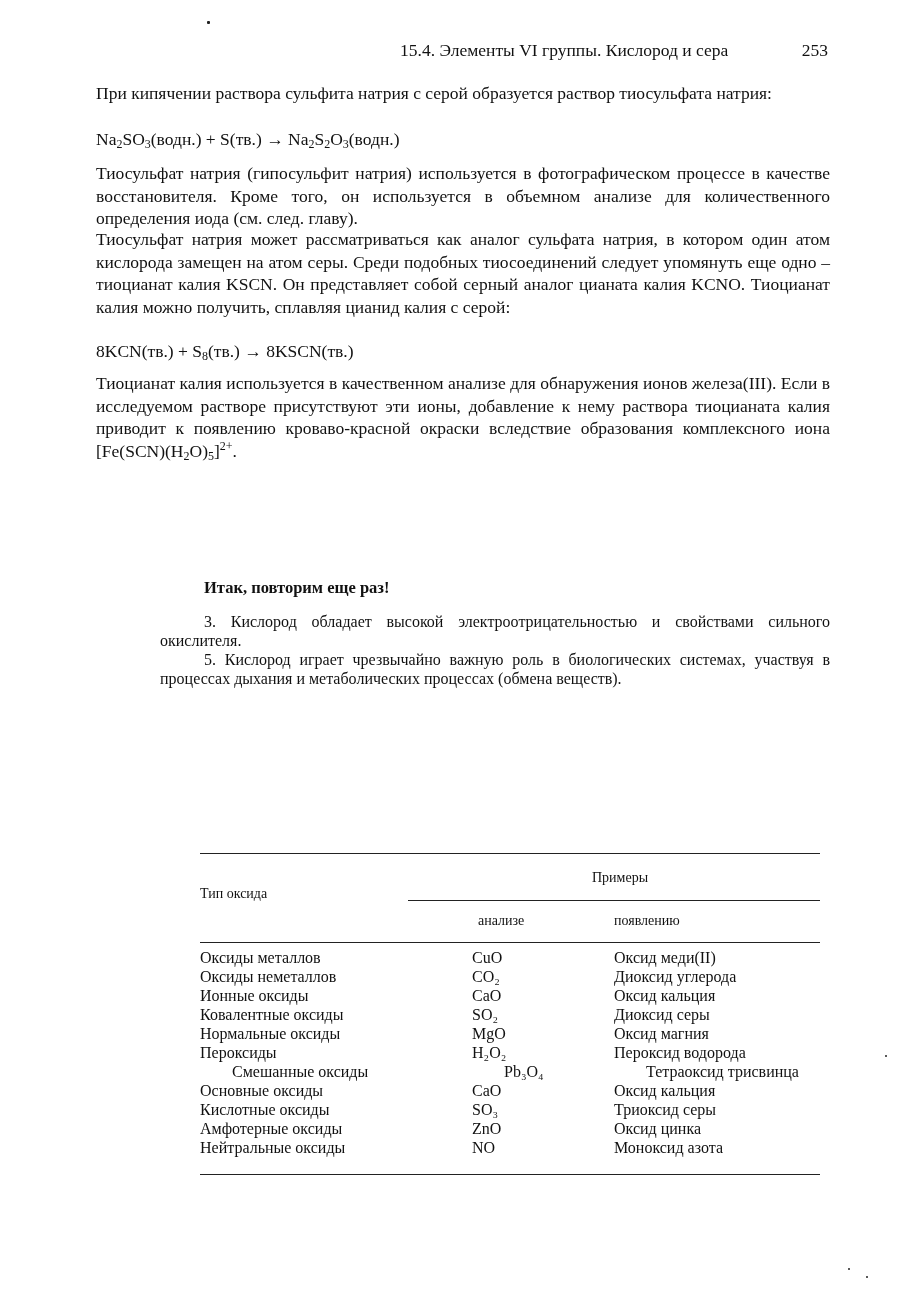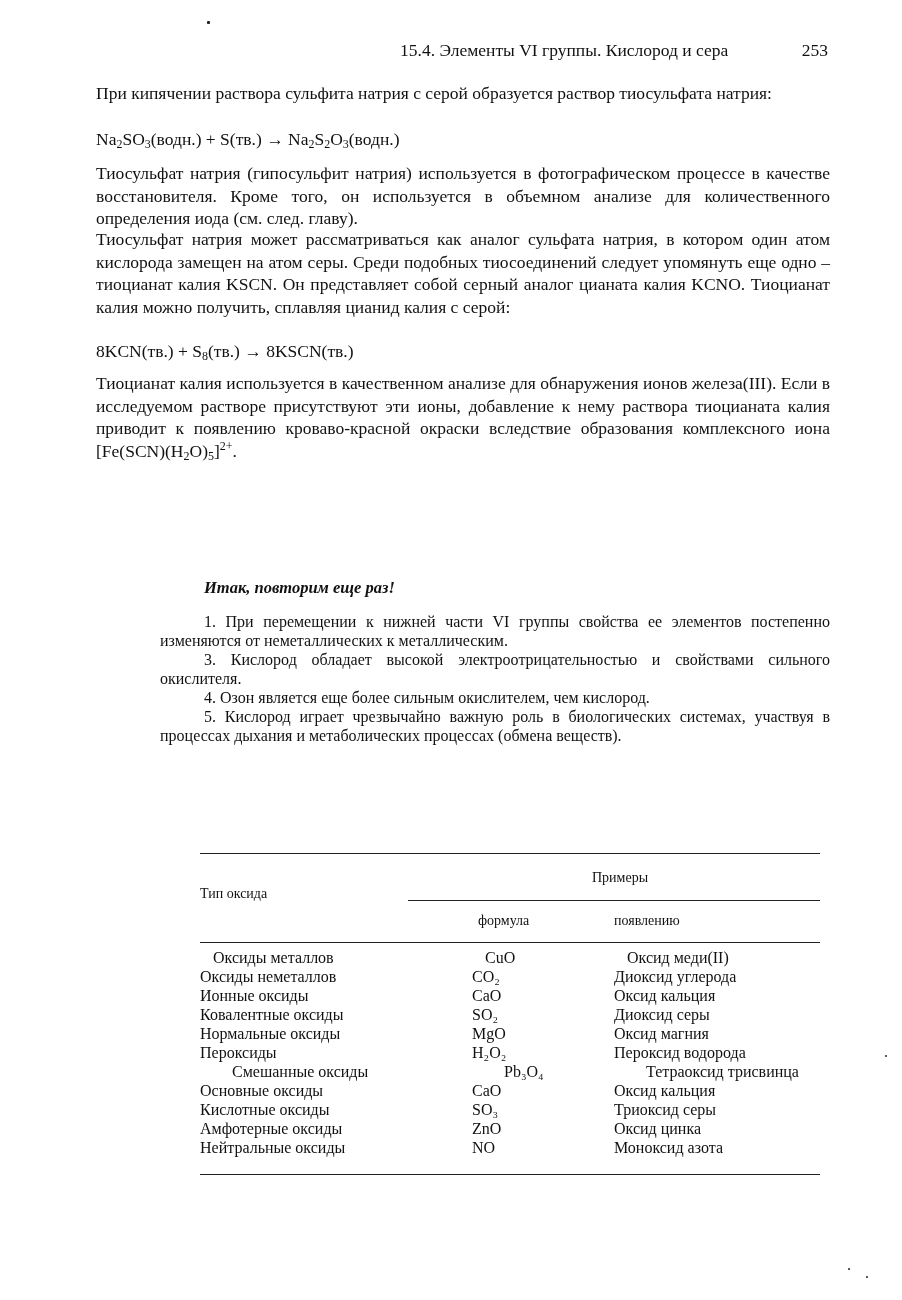--- a/index.html
+++ b/index.html
@@ -46,21 +46,20 @@
       line-height: 22px;
     }
     sub { font-size: 12px; vertical-align: -3px; line-height: 0; }
     sup { font-size: 12px; vertical-align: 7px; line-height: 0; }
 
     .summary-title {
       position: absolute;
       left: 204px;
       top: 578px;
       font-size: 16.5px;
-      font-style: italic;
       font-weight: bold;
     }
     .summary {
       position: absolute;
       left: 160px;
       width: 670px;
       top: 612px;
       font-size: 16px;
       line-height: 19px;
       text-align: justify;
@@ -124,36 +123,34 @@
   <span>Тиосульфат натрия может рассматриваться как аналог сульфата натрия, в котором один атом кислорода замещен на атом серы. Среди подобных тиосоединений следует упомянуть еще одно – тиоцианат калия KSCN. Он представляет собой серный аналог цианата калия KCNO. Тиоцианат калия можно получить, сплавляя цианид калия с серой:</span>
 </div>
 
 <div class="eq" style="top:340px;"><span>8KCN(тв.) + S</span><sub>8</sub><span>(тв.) → 8KSCN(тв.)</span></div>
 
 <div class="block" style="top:372px;"><span>Тиоцианат калия используется в качественном анализе для обнаружения ионов железа(III). Если в исследуемом растворе присутствуют эти ионы, добавление к нему раствора тиоцианата калия приводит к появлению кроваво-красной окраски вследствие образования комплексного иона [Fe(SCN)(H</span><sub>2</sub><span>O)</span><sub>5</sub><span>]</span><sup>2+</sup><span>.</span></div>
 
 <div class="summary-title">Итак, повторим еще раз!</div>
 
 <div class="summary">
-  <p>1. При перемещении к нижней части VI группы свойства ее элементов постепенно изменяются от неметаллических к металлическим.</p>
   <p>3. Кислород обладает высокой электроотрицательностью и свойствами сильного окислителя.</p>
-  <p>4. Озон является еще более сильным окислителем, чем кислород.</p>
   <p>5. Кислород играет чрезвычайно важную роль в биологических системах, участвуя в процессах дыхания и метаболических процессах (обмена веществ).</p>
 </div>
 
 <div class="table-wrap">
   <div class="rule" style="left:0;top:0;width:620px;"></div>
   <div class="th" style="left:0;top:33px;">Тип оксида</div>
   <div class="th" style="left:392px;top:17px;">Примеры</div>
   <div class="rule" style="left:208px;top:47px;width:412px;"></div>
-  <div class="th" style="left:278px;top:60px;">формула</div>
+  <div class="th" style="left:278px;top:60px;">анализе</div>
   <div class="th" style="left:414px;top:60px;">появлению</div>
   <div class="rule" style="left:0;top:89px;width:620px;"></div>
 
-  <div class="row" style="top:95px;margin-left:13px;">
+  <div class="row" style="top:95px;">
     <span class="c1">Оксиды металлов</span>
     <span class="c2">CuO</span>
     <span class="c3">Оксид меди(II)</span>
   </div>
   <div class="row" style="top:114px;">
     <span class="c1">Оксиды неметаллов</span>
     <span class="c2">CO₂</span>
     <span class="c3">Диоксид углерода</span>
   </div>
   <div class="row" style="top:133px;">

